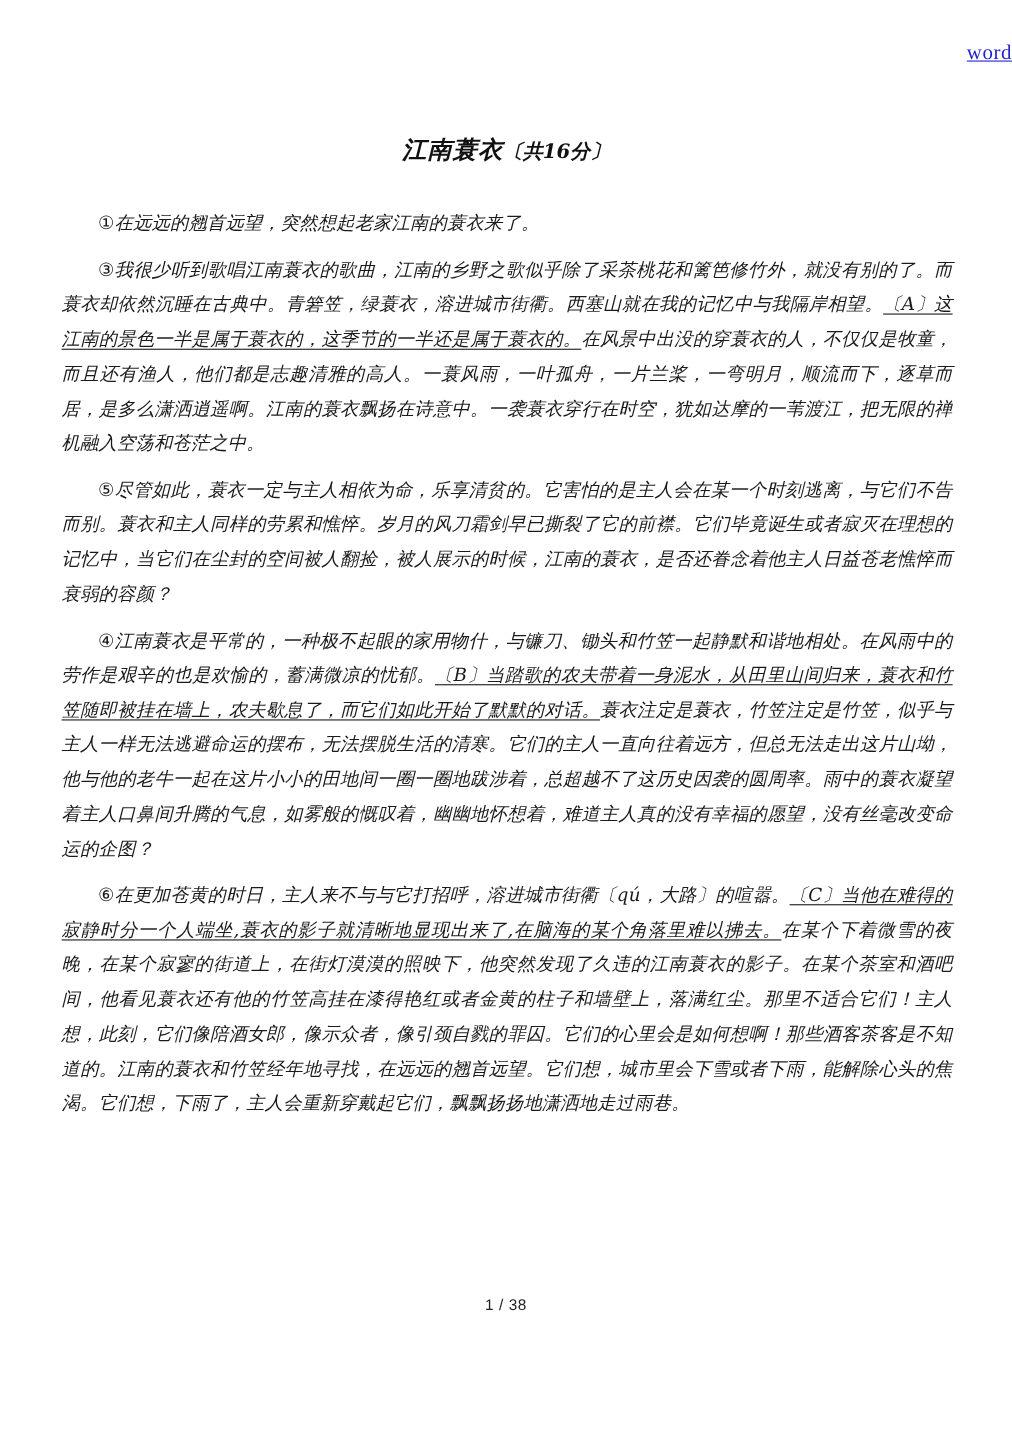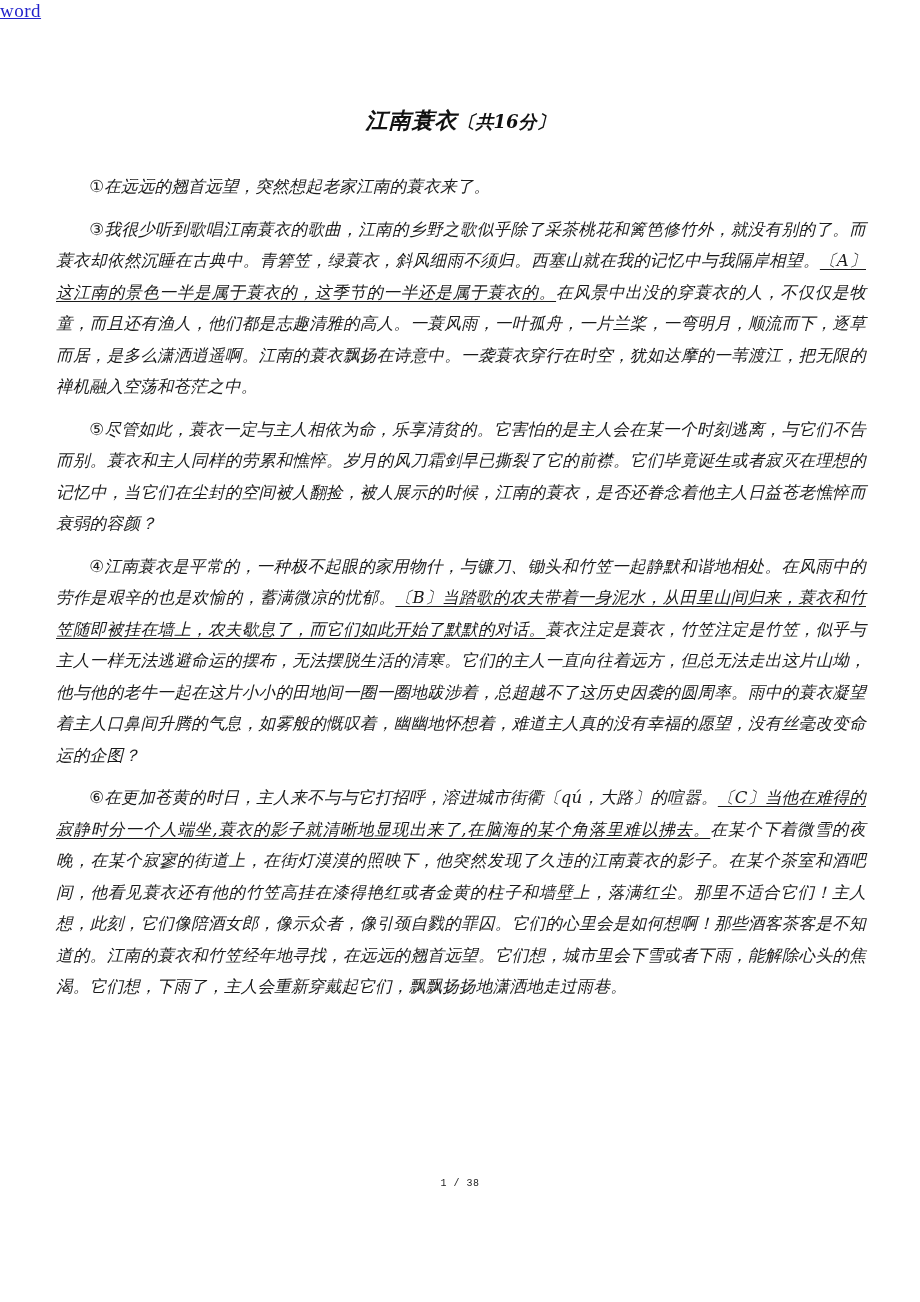--- a/index.html
+++ b/index.html
@@ -19,21 +19,22 @@
   .page {
     position: relative;
     width: 920px;
     height: 1302px;
     box-sizing: border-box;
     padding: 0;
   }
 
   
   .header-link-row {
-    text-align: left;
+    text-align: right;
+    padding-top: 38px;
     height: 26px;
   }
   .header-link {
     font-family: "Liberation Serif", "DejaVu Serif", serif;
     font-size: 19px;
     color: #2222cc;
     text-decoration: underline;
     letter-spacing: 0.5px;
     cursor: pointer;
   }
@@ -50,21 +51,21 @@
     font-style: italic;
   }
 
   
   .section-heading {
     text-align: center;
     font-family: "DejaVu Serif", "Liberation Serif", serif;
     font-size: 22px;
     font-weight: 700;
     letter-spacing: 1px;
-    margin-top: 80px;
+    margin-top: 58px;
     color: #111;
     font-style: italic;
   }
   .section-heading .score {
     font-size: 18px;
     font-weight: 700;
     letter-spacing: 0;
   }
 
   
@@ -98,43 +99,43 @@
     letter-spacing: 0;
   }
 
   
   .footer {
     position: absolute;
     left: 0;
     right: 0;
     top: 1178px;
     text-align: center;
-    font-family: Liberation Mono, monospace;
-    font-size: 10px;
+    font-family: Liberation Sans, sans-serif;
+    font-size: 14px;
     color: #222;
     letter-spacing: 0.5px;
   }
 </style>
 </head>
 <body>
 
 <div class="page">
 
   <div class="header-link-row">
     <span class="header-link">word</span>
   </div>
 
 
   <div class="section-heading">
     <span>江南蓑衣</span><span class="score">〔共16分〕</span>
   </div>
 
   <div class="body-area" id="body-area">
       <p class="para"><span class="marker">①</span><span>在远远的翘首远望，突然想起老家江南的蓑衣来了。</span></p>
-      <p class="para tight"><span class="marker">③</span><span>我很少听到歌唱江南蓑衣的歌曲，江南的乡野之歌似乎除了采茶桃花和篱笆修竹外，就没有别的了。而蓑衣却依然沉睡在古典中。青箬笠，绿蓑衣，斜风细雨不须归。西塞山就在我的记忆中与我隔岸相望。</span><span class="u">〔A〕这江南的景色一半是属于蓑衣的，这季节的一半还是属于蓑衣的。</span><span>在风景中出没的穿蓑衣的人，不仅仅是牧童，而且还有渔人，他们都是志趣清雅的高人。一蓑风雨，一叶孤舟，一片兰桨，一弯明月，顺流而下，逐草而居，是多么潇洒逍遥啊。江南的蓑衣飘扬在诗意中。一袭蓑衣穿行在时空，犹如达摩的一苇渡江，把无限的禅机融入空荡和苍茫之中。</span></p>
+      <p class="para tight"><span class="marker">③</span><span>我很少听到歌唱江南蓑衣的歌曲，江南的乡野之歌似乎除了采茶桃花和篱笆修竹外，就没有别的了。而蓑衣却依然沉睡在古典中。青箬笠，绿蓑衣，溶进城市街衢。西塞山就在我的记忆中与我隔岸相望。</span><span class="u">〔A〕这江南的景色一半是属于蓑衣的，这季节的一半还是属于蓑衣的。</span><span>在风景中出没的穿蓑衣的人，不仅仅是牧童，而且还有渔人，他们都是志趣清雅的高人。一蓑风雨，一叶孤舟，一片兰桨，一弯明月，顺流而下，逐草而居，是多么潇洒逍遥啊。江南的蓑衣飘扬在诗意中。一袭蓑衣穿行在时空，犹如达摩的一苇渡江，把无限的禅机融入空荡和苍茫之中。</span></p>
       <p class="para tight"><span class="marker">⑤</span><span>尽管如此，蓑衣一定与主人相依为命，乐享清贫的。它害怕的是主人会在某一个时刻逃离，与它们不告而别。蓑衣和主人同样的劳累和憔悴。岁月的风刀霜剑早已撕裂了它的前襟。它们毕竟诞生或者寂灭在理想的记忆中，当它们在尘封的空间被人翻捡，被人展示的时候，江南的蓑衣，是否还眷念着他主人日益苍老憔悴而衰弱的容颜？</span></p>
       <p class="para tight"><span class="marker">④</span><span>江南蓑衣是平常的，一种极不起眼的家用物什，与镰刀、锄头和竹笠一起静默和谐地相处。在风雨中的劳作是艰辛的也是欢愉的，蓄满微凉的忧郁。</span><span class="u">〔B〕当踏歌的农夫带着一身泥水，从田里山间归来，蓑衣和竹笠随即被挂在墙上，农夫歇息了，而它们如此开始了默默的对话。</span><span>蓑衣注定是蓑衣，竹笠注定是竹笠，似乎与主人一样无法逃避命运的摆布，无法摆脱生活的清寒。它们的主人一直向往着远方，但总无法走出这片山坳，他与他的老牛一起在这片小小的田地间一圈一圈地跋涉着，总超越不了这历史因袭的圆周率。雨中的蓑衣凝望着主人口鼻间升腾的气息，如雾般的慨叹着，幽幽地怀想着，难道主人真的没有幸福的愿望，没有丝毫改变命运的企图？</span></p>
       <p class="para tight"><span class="marker">⑥</span><span>在更加苍黄的时日，主人来不与与它打招呼，溶进城市街衢〔qú，大路〕的喧嚣。</span><span class="u">〔C〕当他在难得的寂静时分一个人端坐,蓑衣的影子就清晰地显现出来了,在脑海的某个角落里难以拂去。</span><span>在某个下着微雪的夜晚，在某个寂寥的街道上，在街灯漠漠的照映下，他突然发现了久违的江南蓑衣的影子。在某个茶室和酒吧间，他看见蓑衣还有他的竹笠高挂在漆得艳红或者金黄的柱子和墙壁上，落满红尘。那里不适合它们！主人想，此刻，它们像陪酒女郎，像示众者，像引颈自戮的罪囚。它们的心里会是如何想啊！那些酒客茶客是不知道的。江南的蓑衣和竹笠经年地寻找，在远远的翘首远望。它们想，城市里会下雪或者下雨，能解除心头的焦渴。它们想，下雨了，主人会重新穿戴起它们，飘飘扬扬地潇洒地走过雨巷。</span></p>
     </div>
 
   <div class="footer">1 / 38</div>
 
 </div>
 
 </body></html>

